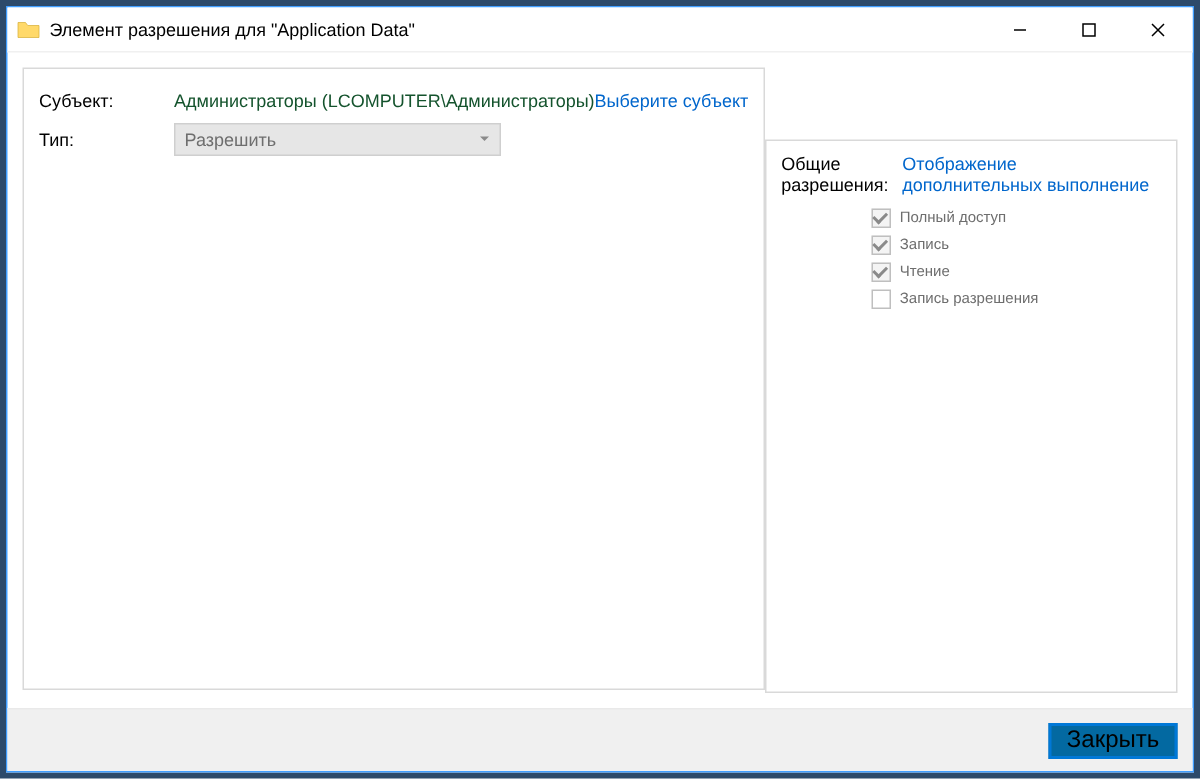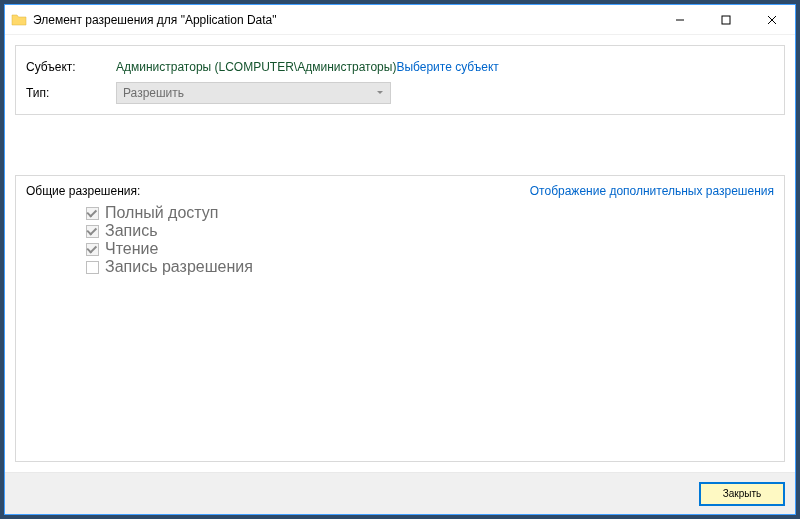--- a/index.html
+++ b/index.html
@@ -16,69 +16,69 @@
     height: 30px; display: flex; align-items: center;
     background: #ffffff; border-bottom: 1px solid #f0f0f0;
   }
   .titlebar .icon { width: 16px; height: 16px; margin: 0 6px; }
   .titlebar .title { font-size: 12px; color: #000; flex: 1; }
   .titlebar .btn {
     width: 46px; height: 30px; display: flex; align-items: center; justify-content: center;
   }
   .titlebar .btn svg { width: 10px; height: 10px; }
 
-  .client { flex: 1; display: flex; flex-direction: column; padding: 10px 10px 0 10px; }
+  .client { flex: 1; display: flex; flex-direction: row; padding: 10px 10px 0 10px; }
 
   .panel {
     border: 1px solid #d9d9d9; background: #ffffff; padding: 8px 10px;
   }
   .panel.head { margin-bottom: 12px; }
   .panel.body { flex: 1; margin-bottom: 10px; margin-top: 48px; }
 
   .row { display: flex; align-items: center; min-height: 26px; font-size: 12px; }
   .row .label { width: 90px; color: #000; }
   .principal-value { color: #14532d; }
   .select-link { color: #0066cc; cursor: pointer; }
 
   .combo {
     display: inline-flex; align-items: center; justify-content: space-between;
-    width: 275px; height: 22px; padding: 0 6px;
+    width: 218px; height: 22px; padding: 0 6px;
     background: #e6e6e6; border: 1px solid #cfcfcf; color: #6e6e6e;
     font-size: 12px;
   }
   .combo .chev { margin-left: auto; }
 
   .perm-header {
     display: flex; align-items: center; justify-content: space-between;
     font-size: 12px; margin-bottom: 6px;
   }
   .adv-link { color: #0066cc; cursor: pointer; }
 
   .check-list { padding-left: 60px; }
   .check-item {
-    display: flex; align-items: center; height: 18px; font-size: 16px; color: #6e6e6e;
+    display: flex; align-items: center; height: 18px; font-size: 10px; color: #6e6e6e;
   }
   .check-item .box {
     width: 13px; height: 13px; border: 1px solid #bfbfbf; background: #f4f4f4;
     margin-right: 6px; display: flex; align-items: center; justify-content: center;
   }
   .check-item .box.checked::after {
     content: ""; display: block; width: 7px; height: 4px;
     border-left: 2px solid #8a8a8a; border-bottom: 2px solid #8a8a8a;
     transform: rotate(-45deg) translateY(-1px);
   }
   .check-item.unchecked .box { background: #fff; }
 
   .footer {
     height: 42px; display: flex; align-items: center; justify-content: flex-end;
     padding: 0 10px; border-top: 1px solid #e9e9e9; background: #f0f0f0;
   }
   .btn-close {
-    min-width: 86px; height: 24px; font-size: 10px;
-    background: #fef9c3; border: 2px solid #0078d7; color: #000;
+    min-width: 86px; height: 24px; font-size: 16px;
+    background: #0369a1; border: 2px solid #0078d7; color: #000;
     display: inline-flex; align-items: center; justify-content: center;
   }
 </style>
 </head>
 <body>
 
 <div class="window">
 
   <div class="titlebar">
     <span class="icon">
@@ -121,21 +121,21 @@
                 <path fill="#8a8a8a" d="M1 2l3 3 3-3z"></path>
               </svg>
           </span>
         </span>
       </div>
     </div>
 
     <div class="panel body">
       <div class="perm-header">
         <span>Общие разрешения:</span>
-        <span class="adv-link">Отображение дополнительных разрешения</span>
+        <span class="adv-link">Отображение дополнительных выполнение</span>
       </div>
       <div class="check-list" id="perm-list">
           <div class="check-item">
             <span class="box checked"></span>
             <span>Полный доступ</span>
           </div>
           <div class="check-item">
             <span class="box checked"></span>
             <span>Запись</span>
           </div>

